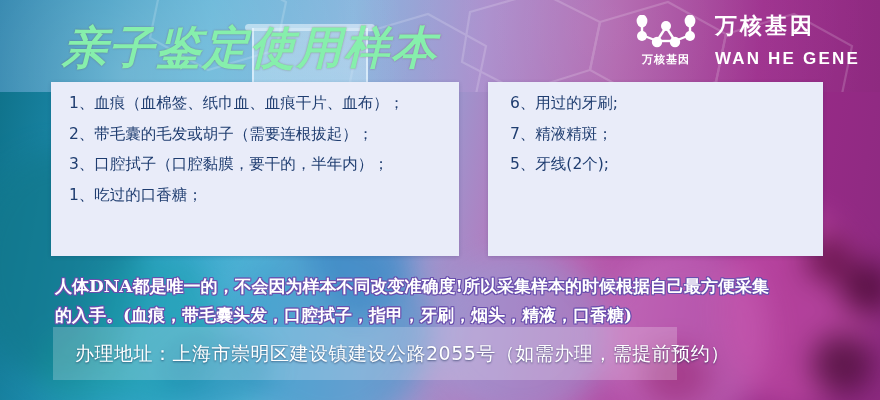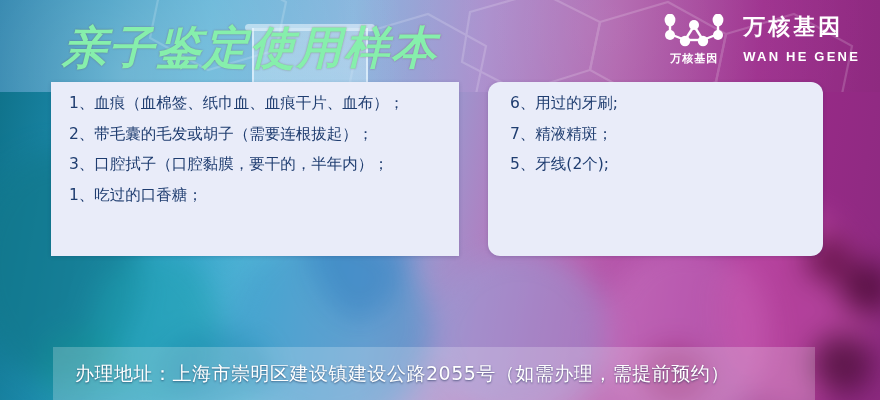--- a/index.html
+++ b/index.html
@@ -121,39 +121,39 @@
   .logo-words { line-height: 1.12; }
   .logo-cn {
     font-family: "DejaVu Sans", sans-serif;
     font-size: 22px;
     font-weight: bold;
     color: #ffffff;
     letter-spacing: 3px;
   }
   .logo-en {
     font-family: "Liberation Sans", sans-serif;
-    font-size: 13px;
+    font-size: 17px;
     font-weight: bold;
     color: #ffffff;
     letter-spacing: 2.2px;
     margin-top: 10px;
   }
 
   
   .panel {
     position: absolute;
     top: 82px;
     height: 174px;
     background: #e9ecf9;
     box-shadow: 0 1px 4px rgba(20,30,80,.18);
     padding: 14px 0 17px 0;
     box-sizing: border-box;
   }
   .panel-left  { left: 51px;  width: 408px; }
-  .panel-right { left: 488px; width: 335px; border-radius: 12px; }
+  .panel-right { left: 488px; width: 335px; }
 
   .sample-item {
     font-family: "DejaVu Sans", sans-serif;
     font-size: 15.5px;
     color: #1f3d70;
     line-height: 1.0;
     padding: 0 0 0 18px;
     margin-bottom: 15px;
     white-space: nowrap;
   }
@@ -174,22 +174,22 @@
       -1px -1px 0 #6a4fae, 1px -1px 0 #6a4fae,
       -1px  1px 0 #6a4fae, 1px  1px 0 #6a4fae,
        0   -1px 0 #6a4fae, 0    1px 0 #6a4fae,
       -1px  0   0 #6a4fae, 1px  0   0 #6a4fae;
   }
 
   
   .address-bar {
     position: absolute;
     left: 53px;
-    top: 347px;
-    width: 762px;
+    top: 327px;
+    width: 624px;
     height: 53px;
     background: rgba(255,255,255,.22);
     display: flex;
     align-items: center;
     padding-left: 22px;
     box-sizing: border-box;
   }
   .address-text {
     font-family: "DejaVu Sans", sans-serif;
     font-size: 19px;
@@ -274,18 +274,22 @@
     <div class="sample-item">3、口腔拭子（口腔黏膜，要干的，半年内）；</div>
     <div class="sample-item">1、吃过的口香糖；</div>
   </div>
 
   <div class="panel panel-right">
     <div class="sample-item">6、用过的牙刷;</div>
     <div class="sample-item">7、精液精斑；</div>
     <div class="sample-item">5、牙线(2个);</div>
   </div>
 
+  <div class="note">
+    <div>人体DNA都是唯一的，不会因为样本不同改变准确度!所以采集样本的时候根据自己最方便采集</div>
+    <div>的入手。(血痕，带毛囊头发，口腔拭子，指甲，牙刷，烟头，精液，口香糖)</div>
+  </div>
 
   <div class="address-bar">
     <div class="address-text">办理地址：上海市崇明区建设镇建设公路2055号（如需办理，需提前预约）</div>
   </div>
 
 </div>
 
 </body></html>

